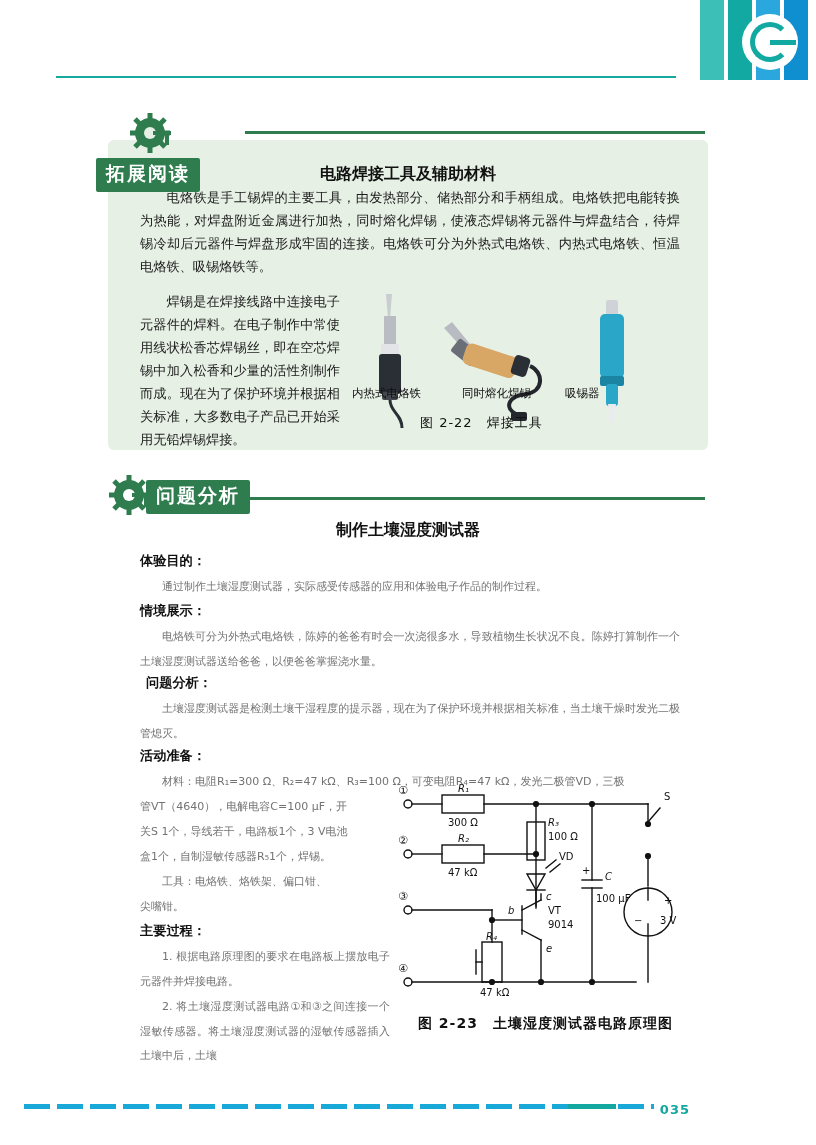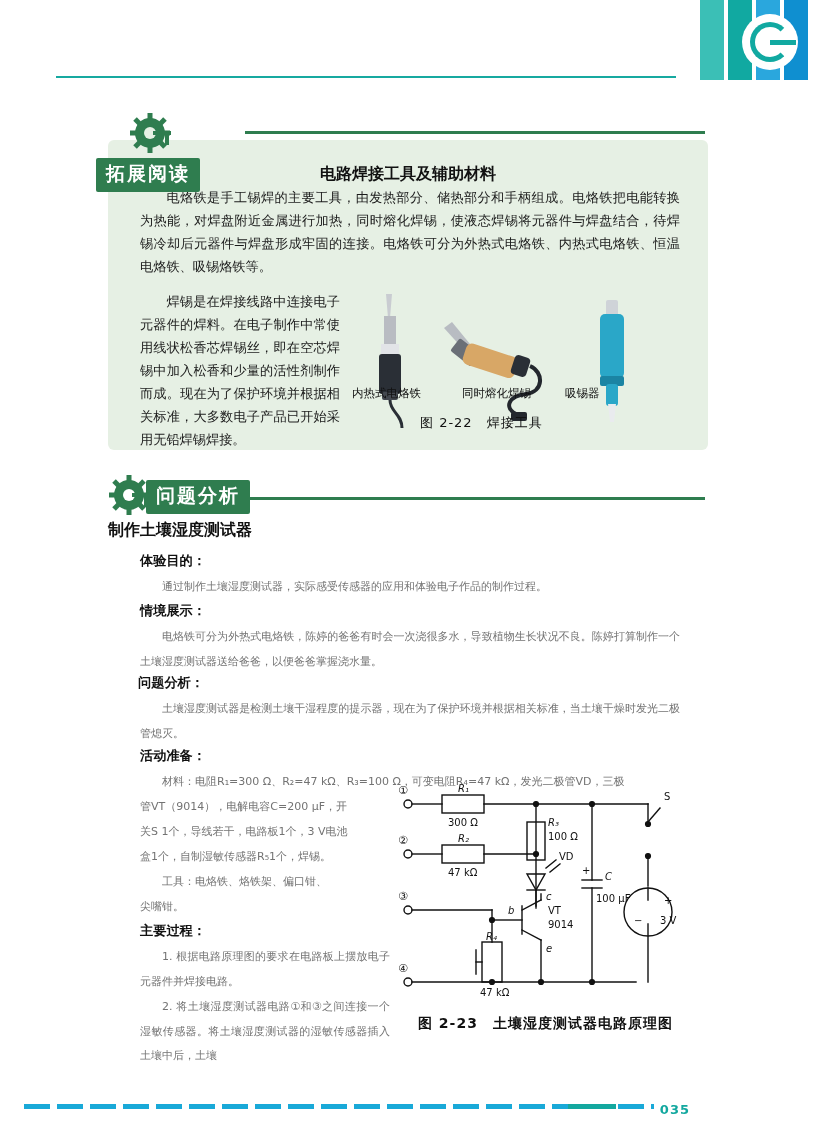--- a/index.html
+++ b/index.html
@@ -105,38 +105,38 @@
     position: absolute; left: 420px; top: 414px;
     font-size: 13px; color: #111; letter-spacing: 1px;
   }
 
   
   #badge-exp { left: 108px; top: 478px; z-index: 5; }
   #badge-exp-line { left: 245px; top: 497px; width: 460px; }
 
   .exp-title {
     position: absolute; left: 108px; top: 520px; width: 600px;
-    text-align: left; font-size: 16px; font-weight: bold; color: #111;
+    text-align: center; font-size: 16px; font-weight: bold; color: #111;
   }
 
   .exp-h {
     position: absolute; font-size: 13.2px; font-weight: bold; color: #111;
   }
   .exp-p {
     position: absolute; font-size: 11px; line-height: 24.5px; color: #737373;
     text-align: justify;
   }
 
   #h-purpose { left: 140px; top: 552px; }
   #p-purpose { left: 140px; top: 575px; width: 540px; text-indent: 2em; }
 
   #h-scene { left: 140px; top: 602px; }
   #p-scene { left: 140px; top: 625px; width: 540px; text-indent: 2em; }
 
-  #h-problem { left: 138px; top: 674px; }
+  #h-problem { left: 146px; top: 674px; }
   #p-problem { left: 140px; top: 697px; width: 540px; text-indent: 2em; }
 
   #h-prep { left: 140px; top: 747px; }
   #p-mat { left: 140px; top: 770px; width: 545px; text-indent: 2em; }
   #p-mat2 { left: 140px; top: 795px; width: 545px; }
   #p-mat3 { left: 140px; top: 820px; width: 250px; }
   #p-mat4 { left: 140px; top: 845px; width: 250px; }
   #p-tool { left: 140px; top: 870px; width: 250px; text-indent: 2em;}
   #p-tool2 { left: 140px; top: 895px; width: 250px; }
 
@@ -286,21 +286,21 @@
 <div class="exp-p" id="p-purpose">通过制作土壤湿度测试器，实际感受传感器的应用和体验电子作品的制作过程。</div>
 
 <div class="exp-h" id="h-scene">情境展示：</div>
 <div class="exp-p" id="p-scene">电烙铁可分为外热式电烙铁，陈婷的爸爸有时会一次浇很多水，导致植物生长状况不良。陈婷打算制作一个土壤湿度测试器送给爸爸，以便爸爸掌握浇水量。</div>
 
 <div class="exp-h" id="h-problem">问题分析：</div>
 <div class="exp-p" id="p-problem">土壤湿度测试器是检测土壤干湿程度的提示器，现在为了保护环境并根据相关标准，当土壤干燥时发光二极管熄灭。</div>
 
 <div class="exp-h" id="h-prep">活动准备：</div>
 <div class="exp-p nowrap" id="p-mat">材料：电阻R₁=300 Ω、R₂=47 kΩ、R₃=100 Ω，可变电阻R₄=47 kΩ，发光二极管VD，三极</div>
-<div class="exp-p nowrap" id="p-mat2">管VT（9014），电解电容C=200 μF，开</div>
+<div class="exp-p nowrap" id="p-mat2">管VT（4640），电解电容C=100 μF，开</div>
 <div class="exp-p nowrap" id="p-mat3">关S 1个，导线若干，电路板1个，3 V电池</div>
 <div class="exp-p nowrap" id="p-mat4">盒1个，自制湿敏传感器R₅1个，焊锡。</div>
 <div class="exp-p nowrap" id="p-tool">工具：电烙铁、烙铁架、偏口钳、</div>
 <div class="exp-p nowrap" id="p-tool2">尖嘴钳。</div>
 
 <div class="exp-h" id="h-steps">主要过程：</div>
 <div class="exp-p" id="p-s1">1. 根据电路原理图的要求在电路板上摆放电子元器件并焊接电路。</div>
 <div class="exp-p" id="p-s2">2. 将土壤湿度测试器电路①和③之间连接一个湿敏传感器。将土壤湿度测试器的湿敏传感器插入土壤中后，土壤</div>
 
 <div class="fig-circuit">

